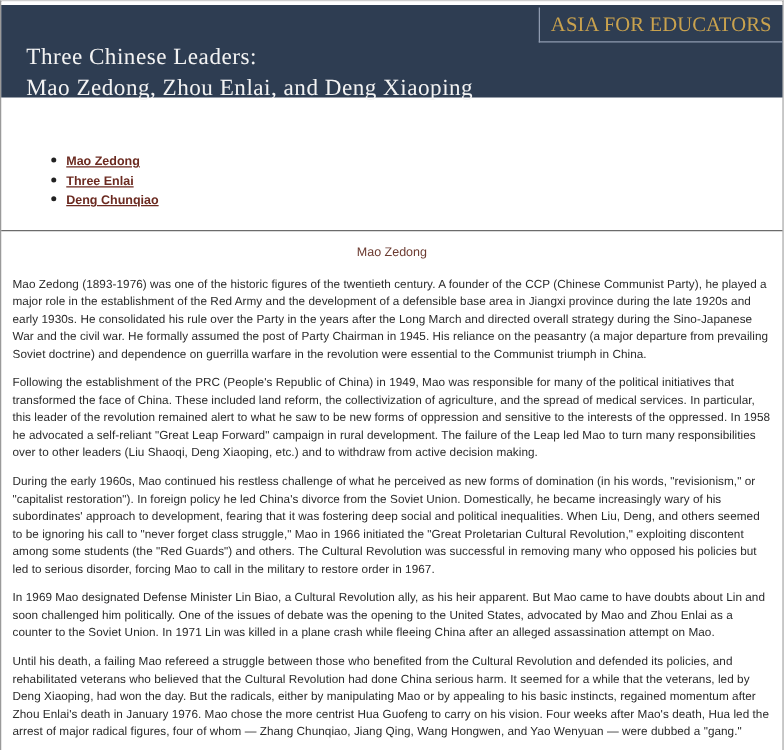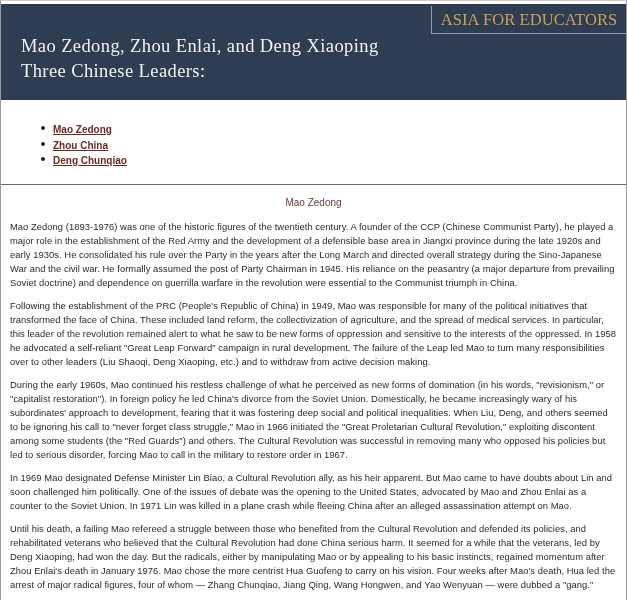--- a/index.html
+++ b/index.html
@@ -6,21 +6,21 @@
     html, body { width: 627px; height: 600px; overflow: hidden; background: #ffffff; }
     body { font-family: "Liberation Sans", sans-serif; color: #222; position: relative; }
 
     .page {
       position: absolute; left: 0; top: 0; width: 627px; height: 600px;
       border-left: 1px solid #9a9a9a; border-right: 1px solid #9a9a9a;
       border-top: 1px solid #cfcfcf;
     }
 
     .header {
-      position: absolute; left: 0; top: 3px; width: 625px; height: 96px;
+      position: absolute; left: 0; top: 3px; width: 625px; height: 74px;
       background: #2e3d52;
       padding-left: 28px;
     }
     .badge {
       position: absolute; right: 0; top: 2px; height: 28px; width: 195px;
       border-left: 1px solid #8e9bb0; border-bottom: 1px solid #8e9bb0;
       font-family: "Liberation Serif", serif; font-size: 16.5px; color: #c9a24e;
       display: flex; align-items: center; justify-content: center;
       letter-spacing: 0.1px;
     }
@@ -57,32 +57,32 @@
       letter-spacing: 0.05px;
     }
   </style>
 </head>
 <body>
 
 <div class="page">
   <div class="header">
     <div class="badge">ASIA FOR EDUCATORS</div>
     <div class="title">
+      <div>Three Chinese Leaders:</div>
       <div>Mao Zedong, Zhou Enlai, and Deng Xiaoping</div>
-      <div>Three Chinese Leaders:</div>
     </div>
   </div>
 
   <div class="nav">
     <ul>
       <li>
         <a>Mao Zedong</a>
       </li>
       <li>
-        <a>Zhou China</a>
+        <a>Three Enlai</a>
       </li>
       <li>
         <a>Deng Chunqiao</a>
       </li>
     </ul>
   </div>
 
   <div class="section-title">Mao Zedong</div>
 
   <div class="content">

